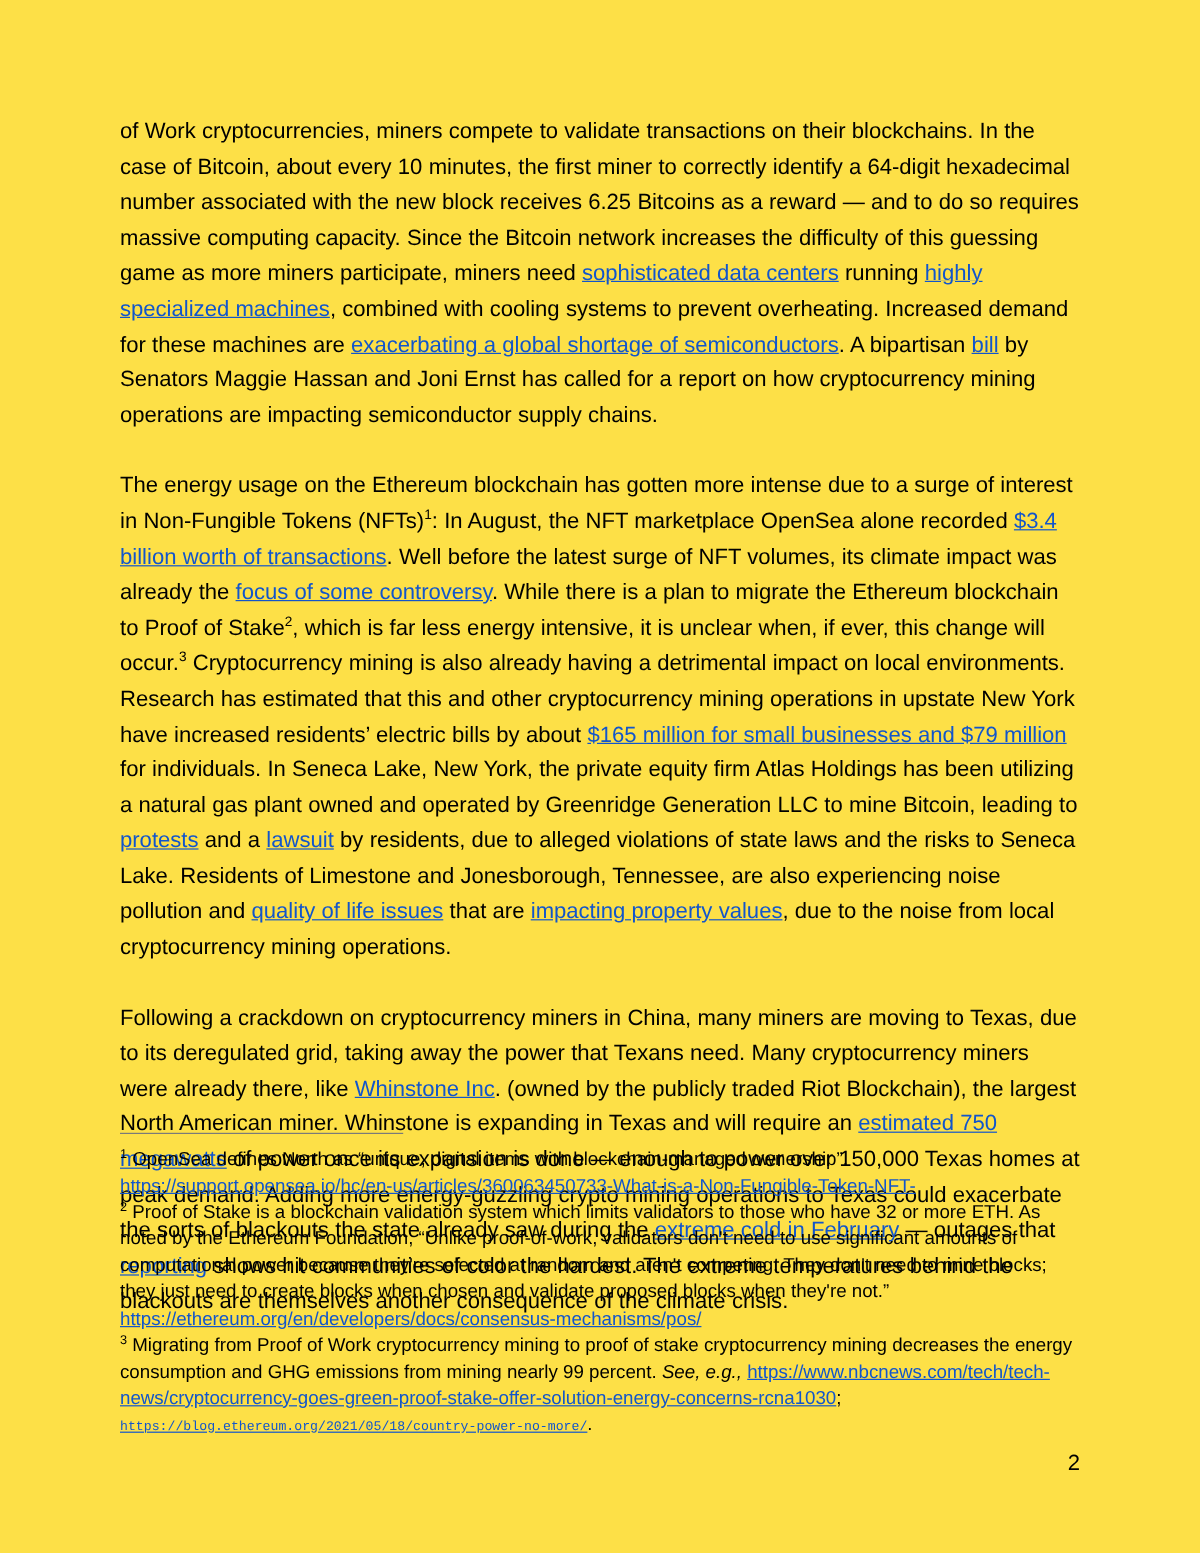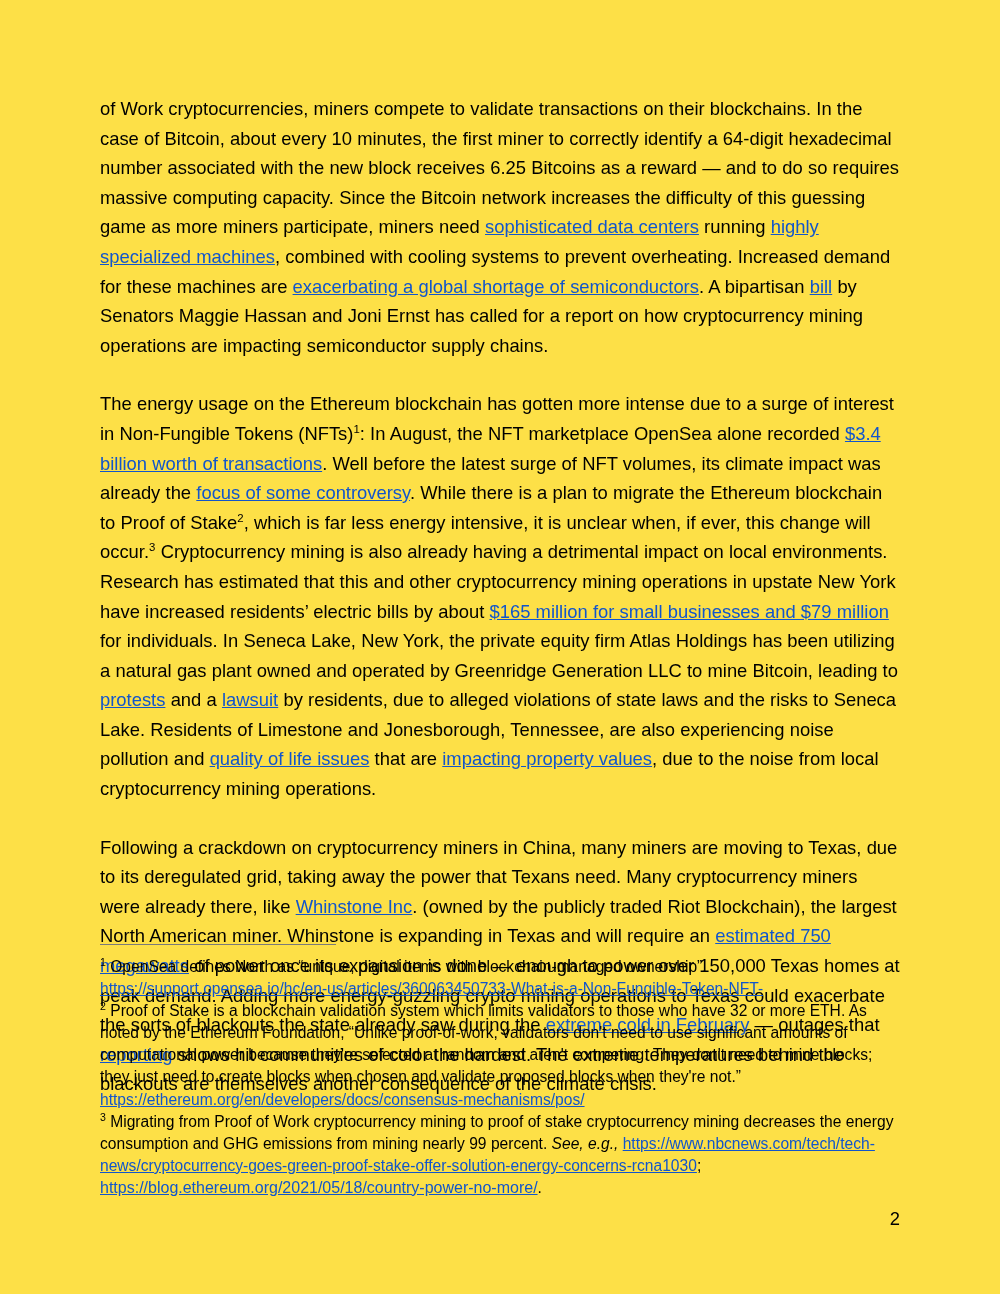--- a/index.html
+++ b/index.html
@@ -59,21 +59,22 @@
     line-height: 22.1px;
     margin: 0;
     text-align: left;
   }
   p.fn sup {
     font-size: 0.68em;
     vertical-align: super;
     line-height: 0;
   }
   .fn-small {
-    font-size: 16px;
+    font-size: 11px;
+    font-family: Liberation Mono, monospace;
   }
   .ital {
   }
   .page-number {
     position: absolute;
     right: 100px;
     top: 1208px;
     font-size: 18.4px;
     line-height: 22px;
     text-align: right;

